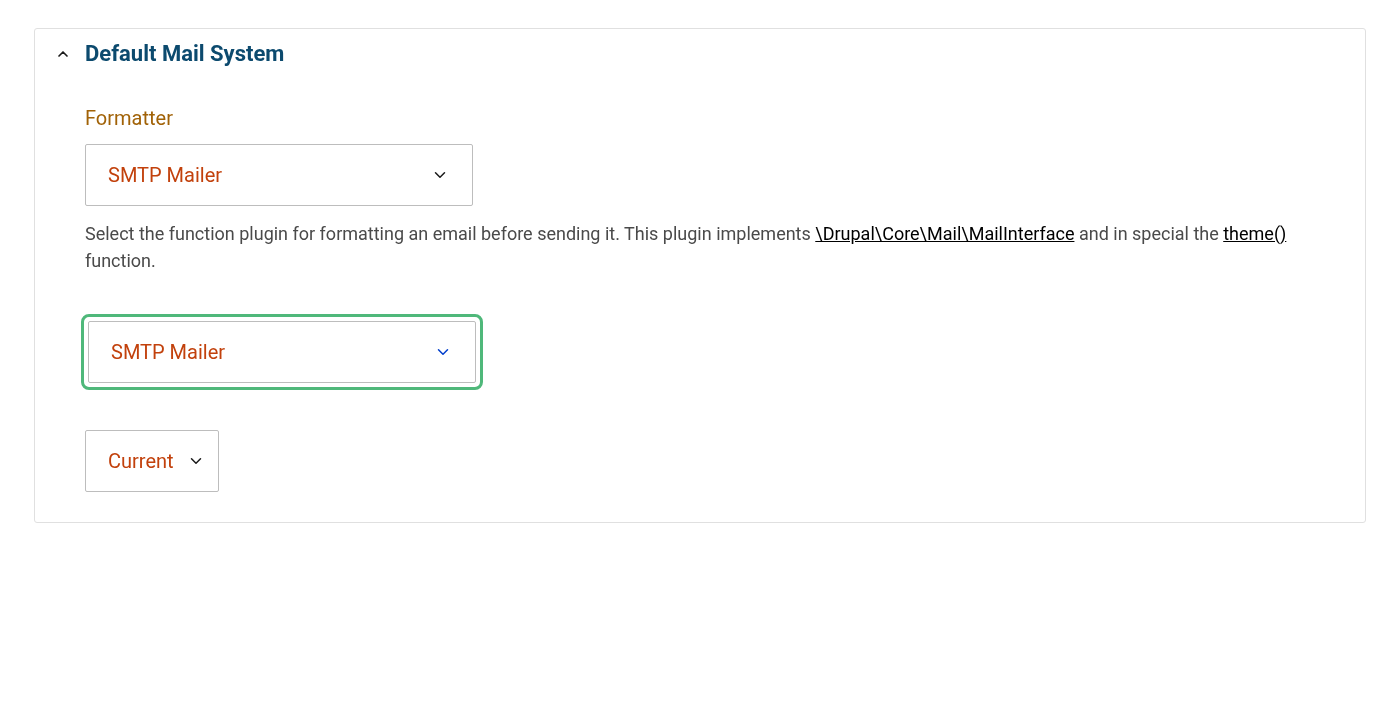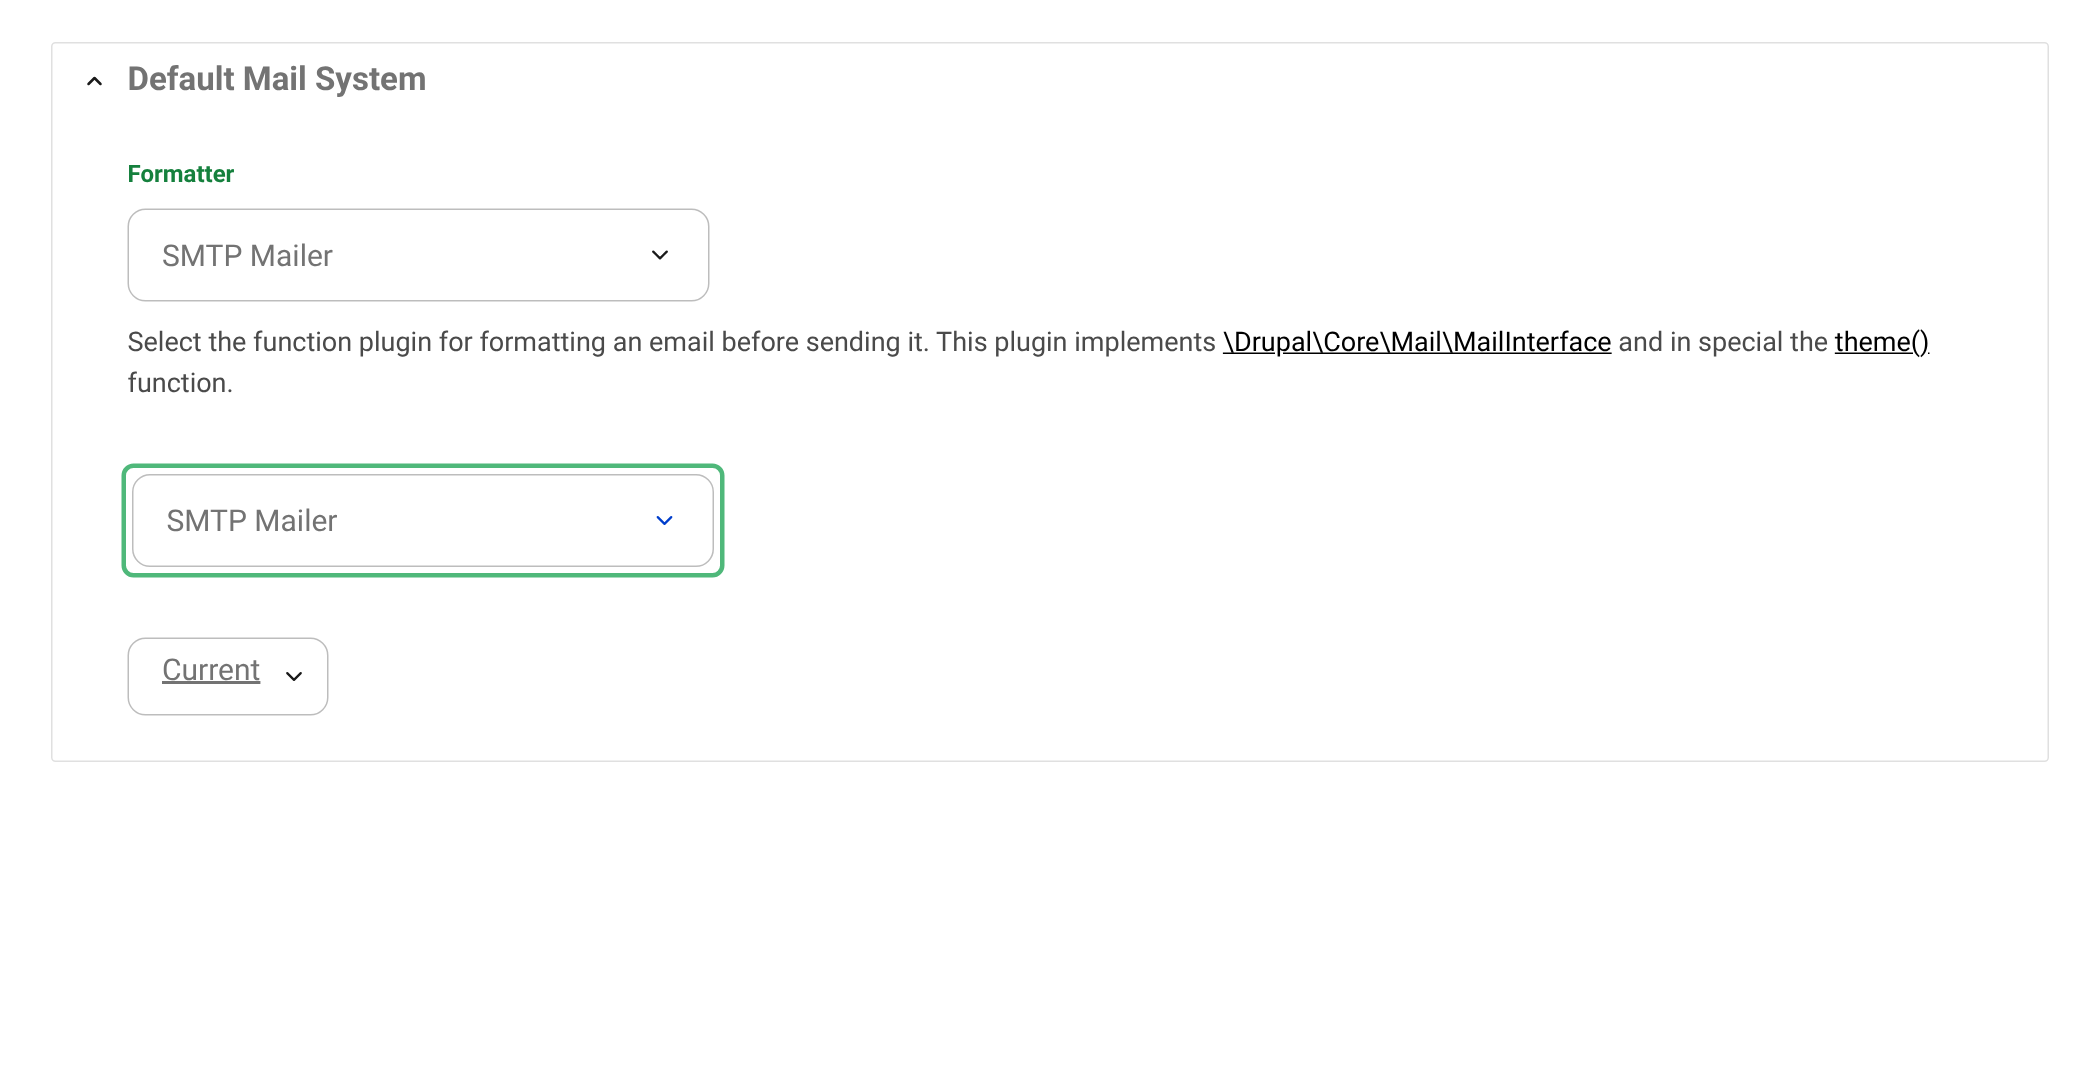--- a/index.html
+++ b/index.html
@@ -33,66 +33,65 @@
       align-items: center;
       justify-content: center;
     }
     .summary-arrow svg {
       width: 16px;
       height: 16px;
     }
     .summary-title {
       font-size: 22px;
       font-weight: 700;
-      color: #737373;
+      color: #0c4a6e;
       text-align: center;
     }
     .content {
       padding: 30px 50px 30px 50px;
     }
     .form-item {
       margin-bottom: 44px;
     }
     .form-item:last-child {
       margin-bottom: 0;
     }
     .form-label {
       display: block;
-      font-size: 16px;
-      font-weight: 700;
-      color: #15803d;
+      font-size: 20px;
+      font-weight: 400;
+      color: #a16207;
       margin-bottom: 14px;
     }
     .select-wrapper {
       position: relative;
       display: inline-block;
     }
     .select-wrapper.highlight {
       padding: 4px;
       margin: -4px;
       border: 3px solid #4fb87a;
       border-radius: 8px;
     }
     .select-control {
       appearance: none;
       -webkit-appearance: none;
       border: 1px solid #bdbdbd;
       background: #ffffff;
-      border-radius: 12px;
+      border-radius: 2px;
       padding: 18px 60px 18px 22px;
       font-size: 20px;
-      color: #737373;
+      color: #c2410c;
       cursor: pointer;
       min-width: 388px;
       font-family: inherit;
     }
     .select-control.small {
       min-width: 0;
-      padding: 8px 44px 18px 22px;
-      text-decoration: underline;
+      padding: 18px 44px 18px 22px;
     }
     .select-chevron {
       position: absolute;
       right: 24px;
       top: 50%;
       transform: translateY(-50%);
       pointer-events: none;
       width: 18px;
       height: 18px;
       display: flex;

